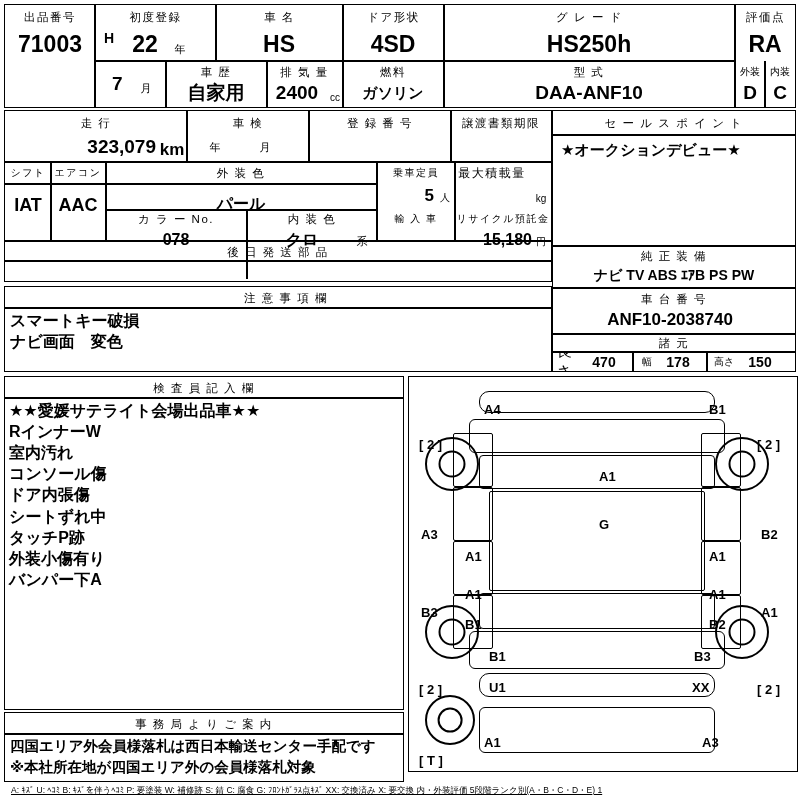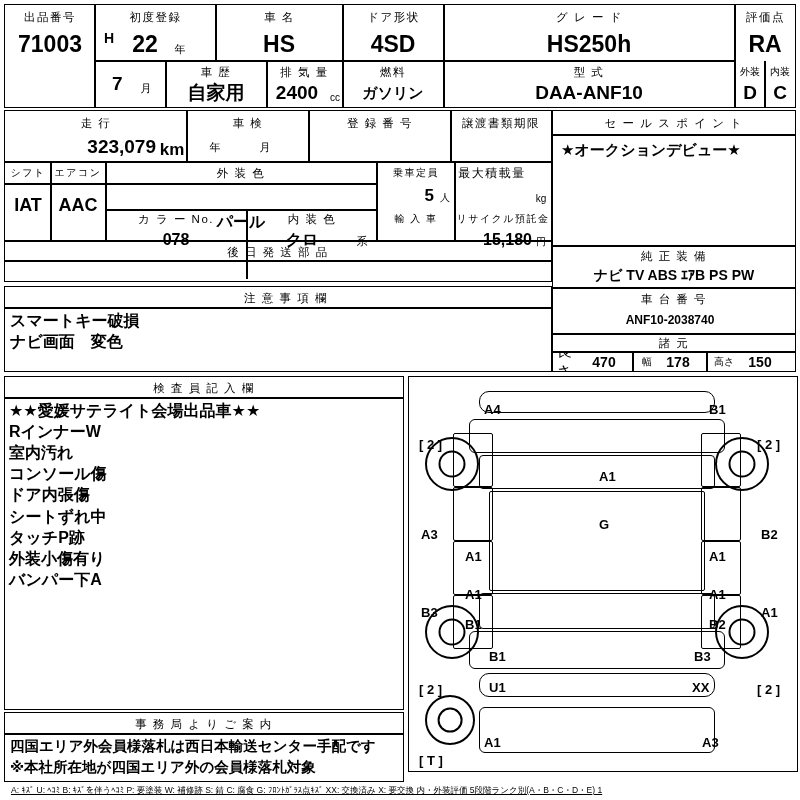--- a/index.html
+++ b/index.html
@@ -90,21 +90,21 @@
   <div class="cell hdr" style="left:310px;top:112px;width:140px;height:22px;">登 録 番 号</div>
   <div class="cell" style="left:310px;top:134px;width:140px;height:26px;font-size:15px;"></div>
   <div style="position:absolute;left:450px;top:111px;width:1.5px;height:50px;background:#000;"></div>
   <div class="cell hdr" style="left:452px;top:112px;width:98px;height:22px;">譲渡書類期限</div>
   <div class="cell" style="left:452px;top:134px;width:98px;height:26px;font-size:13px;"></div>
   <div style="position:absolute;left:5px;top:161px;width:546px;height:1.5px;background:#000;"></div>
 
   <div class="cell hdr" style="left:6px;top:163px;width:44px;height:20px;font-size:10px;">シフト</div>
   <div class="cell hdr" style="left:52px;top:163px;width:52px;height:20px;font-size:10px;">エアコン</div>
   <div class="cell hdr" style="left:106px;top:163px;width:270px;height:20px;">外 装 色</div>
-  <div class="cell" style="left:106px;top:183px;width:270px;height:42px;font-size:16px;font-weight:bold;margin-top:18px;">パール</div>
+  <div class="cell" style="left:106px;top:183px;width:270px;height:42px;font-size:16px;font-weight:bold;">パール</div>
   <div style="position:absolute;left:376px;top:162px;width:1.5px;height:78px;background:#000;"></div>
   <div class="cell hdr" style="left:378px;top:163px;width:76px;height:20px;font-size:10px;">乗車定員</div>
   <div class="cell" style="left:378px;top:183px;width:56px;height:26px;font-size:17px;font-weight:bold;justify-content:flex-end;">5</div>
   <div class="cell" style="left:436px;top:188px;width:18px;height:20px;font-size:10px;">人</div>
   <div style="position:absolute;left:454px;top:162px;width:1.5px;height:78px;background:#000;"></div>
   <div class="cell hdr" style="left:456px;top:163px;width:72px;height:20px;font-size:12px;">最大積載量</div>
   <div class="cell" style="left:456px;top:183px;width:76px;height:26px;font-size:14px;justify-content:flex-end;"></div>
   <div class="cell" style="left:532px;top:188px;width:18px;height:20px;font-size:10px;">kg</div>
   <div style="position:absolute;left:5px;top:183px;width:371px;height:1.5px;background:#000;"></div>
   <div style="position:absolute;left:50px;top:162px;width:1.5px;height:78px;background:#000;"></div>
@@ -143,21 +143,21 @@
   <div class="bx" style="left:4px;top:286px;width:548px;height:86px;"></div>
   <div class="cell hdr" style="left:6px;top:288px;width:544px;height:20px;padding-left:16px;">注 意 事 項 欄</div>
   <div style="position:absolute;left:5px;top:307px;width:546px;height:1.5px;background:#000;"></div>
   <div class="notes" style="position:absolute;left:10px;top:310px;width:534px;">
     <div>スマートキー破損</div>
     <div>ナビ画面　変色</div>
   </div>
 
   <div class="bx" style="left:552px;top:288px;width:244px;height:84px;"></div>
   <div class="cell hdr" style="left:554px;top:290px;width:240px;height:18px;">車 台 番 号</div>
-  <div class="cell" style="left:554px;top:308px;width:232px;height:24px;font-size:12px;font-weight:bold;">ANF10-2038740</div>
+  <div class="cell" style="left:554px;top:308px;width:232px;height:24px;font-size:17px;font-weight:bold;">ANF10-2038740</div>
   <div style="position:absolute;left:553px;top:333px;width:242px;height:1.5px;background:#000;"></div>
   <div class="cell hdr" style="left:554px;top:334px;width:240px;height:18px;">諸 元</div>
   <div style="position:absolute;left:553px;top:351px;width:242px;height:1.5px;background:#000;"></div>
   <div class="cell" style="left:556px;top:352px;width:28px;height:19px;font-size:16px;font-family:Liberation Mono, monospace;">長さ</div>
   <div class="cell" style="left:584px;top:352px;width:40px;height:19px;font-size:14px;font-weight:bold;">470</div>
   <div style="position:absolute;left:632px;top:352px;width:1.5px;height:20px;background:#000;"></div>
   <div class="cell" style="left:636px;top:352px;width:22px;height:19px;font-size:10px;">幅</div>
   <div class="cell" style="left:658px;top:352px;width:40px;height:19px;font-size:14px;font-weight:bold;">178</div>
   <div style="position:absolute;left:706px;top:352px;width:1.5px;height:20px;background:#000;"></div>
   <div class="cell" style="left:710px;top:352px;width:28px;height:19px;font-size:10px;">高さ</div>

